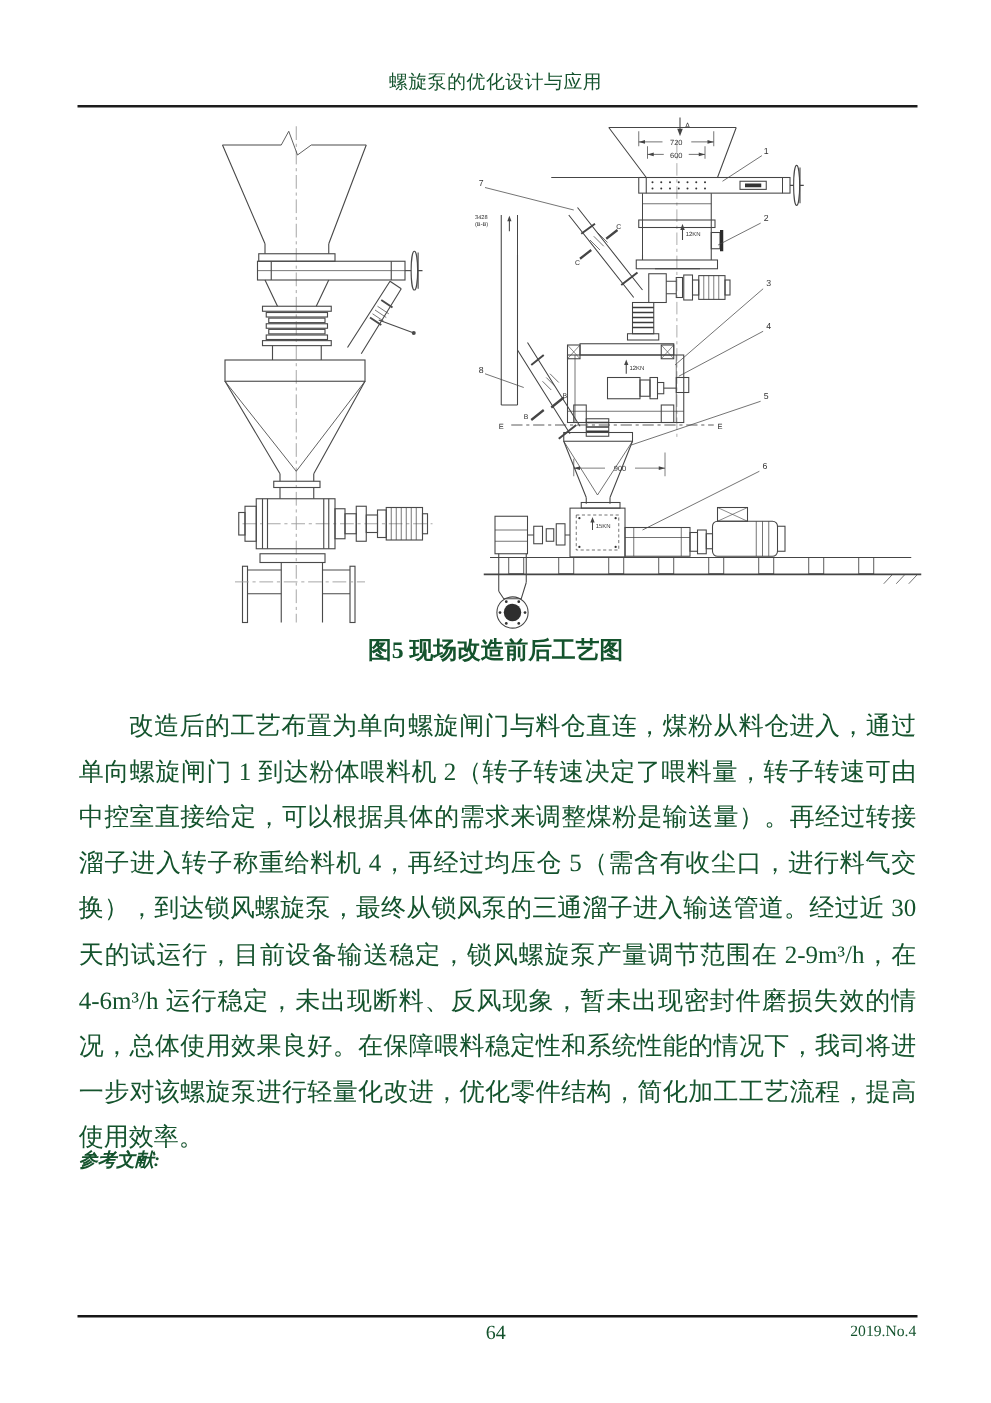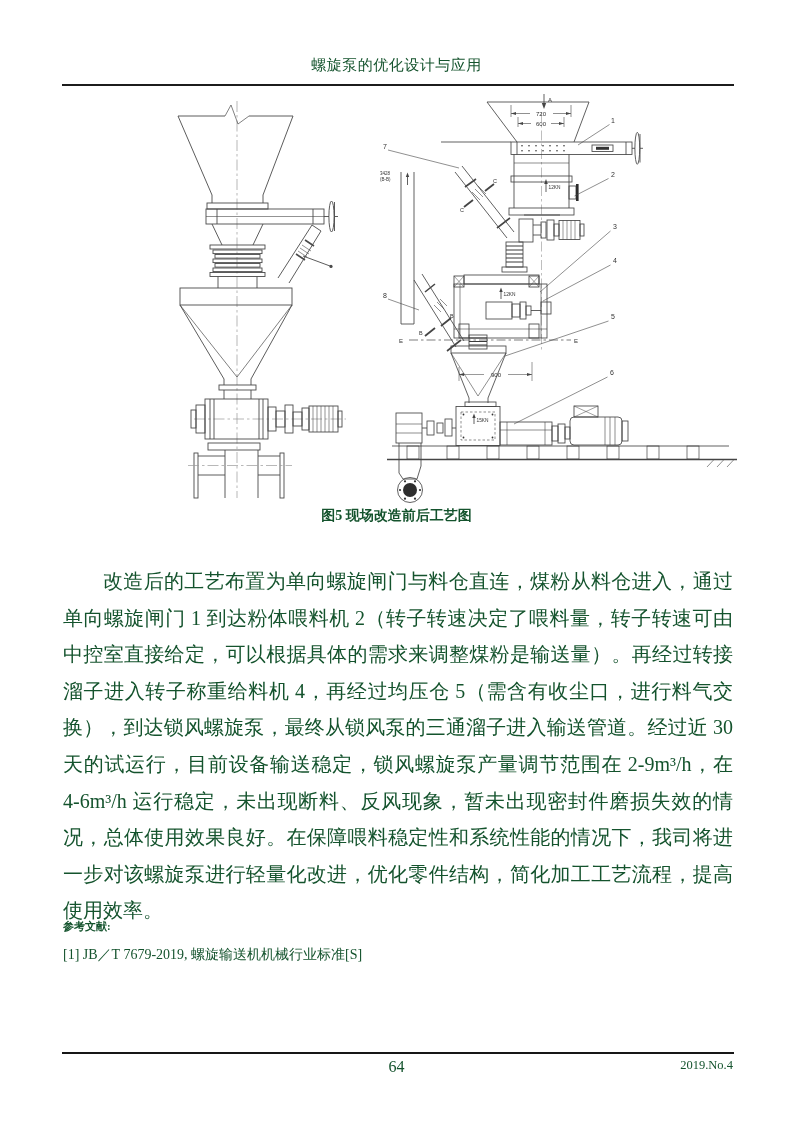--- a/index.html
+++ b/index.html
@@ -5,24 +5,24 @@
   html,body{margin:0;padding:0;background:#ffffff;}
   .page{position:relative;width:793px;height:1122px;background:#fff;overflow:hidden;
         font-family:"Liberation Serif","DejaVu Serif",serif;color:#14532d;}
   .header-title{position:absolute;top:56px;left:0;width:100%;text-align:center;
         font-size:15px;letter-spacing:.5px;}
   .header-rule{position:absolute;top:84px;left:62px;width:672px;height:0;
         border-top:2.6px solid #1c1c1c;}
   .fig-left{position:absolute;left:150px;top:93px;}
   .fig-right{position:absolute;left:377px;top:88px;}
   .fig-caption{position:absolute;top:507px;left:0;width:100%;text-align:center;
-        font-weight:bold;font-size:14px;}
+        font-weight:bold;font-size:19px;}
   .body-text{position:absolute;top:543px;left:63px;width:670px;font-size:20px;
         line-height:36.6px;text-align:justify;text-indent:2em;}
-  .refs-heading{position:absolute;top:919px;left:63px;font-size:11px;font-weight:bold;}
+  .refs-heading{position:absolute;top:919px;left:63px;font-size:15px;font-weight:bold;font-style:italic;}
   .refs-item{position:absolute;top:946px;left:63px;font-size:14px;}
   .footer-rule{position:absolute;top:1052px;left:62px;width:672px;height:0;
         border-top:2.2px solid #161616;}
   .footer-page{position:absolute;top:1058px;left:0;width:100%;text-align:center;font-size:16px;}
   .footer-issue{position:absolute;top:1058px;right:60px;font-size:12.5px;}
   svg{display:block;}
   svg text{font-family:"Liberation Sans","DejaVu Sans",sans-serif;fill:#333;stroke:none;}
 </style>
 </head>
 <body>
@@ -335,19 +335,18 @@
       <text x="6" y="210" font-size="7">8</text>
       <path d="M11 211 L42 222" stroke-width="0.6"></path>
     </g>
   </svg>
 
   <div class="fig-caption">图5 现场改造前后工艺图</div>
 
   <p class="body-text">改造后的工艺布置为单向螺旋闸门与料仓直连，煤粉从料仓进入，通过单向螺旋闸门 1 到达粉体喂料机 2（转子转速决定了喂料量，转子转速可由中控室直接给定，可以根据具体的需求来调整煤粉是输送量）。再经过转接溜子进入转子称重给料机 4，再经过均压仓 5（需含有收尘口，进行料气交换），到达锁风螺旋泵，最终从锁风泵的三通溜子进入输送管道。经过近 30 天的试运行，目前设备输送稳定，锁风螺旋泵产量调节范围在 2-9m³/h，在 4-6m³/h 运行稳定，未出现断料、反风现象，暂未出现密封件磨损失效的情况，总体使用效果良好。在保障喂料稳定性和系统性能的情况下，我司将进一步对该螺旋泵进行轻量化改进，优化零件结构，简化加工工艺流程，提高使用效率。</p>
 
   <div class="refs-heading">参考文献:</div>
-  <div class="refs-item">[1] JB／T 7679-2019, 螺旋输送机机械行业标准[S]</div>
 
   <div class="footer-rule"></div>
   <div class="footer-page">64</div>
   <div class="footer-issue">2019.No.4</div>
 
 </div>
 
 </body></html>

